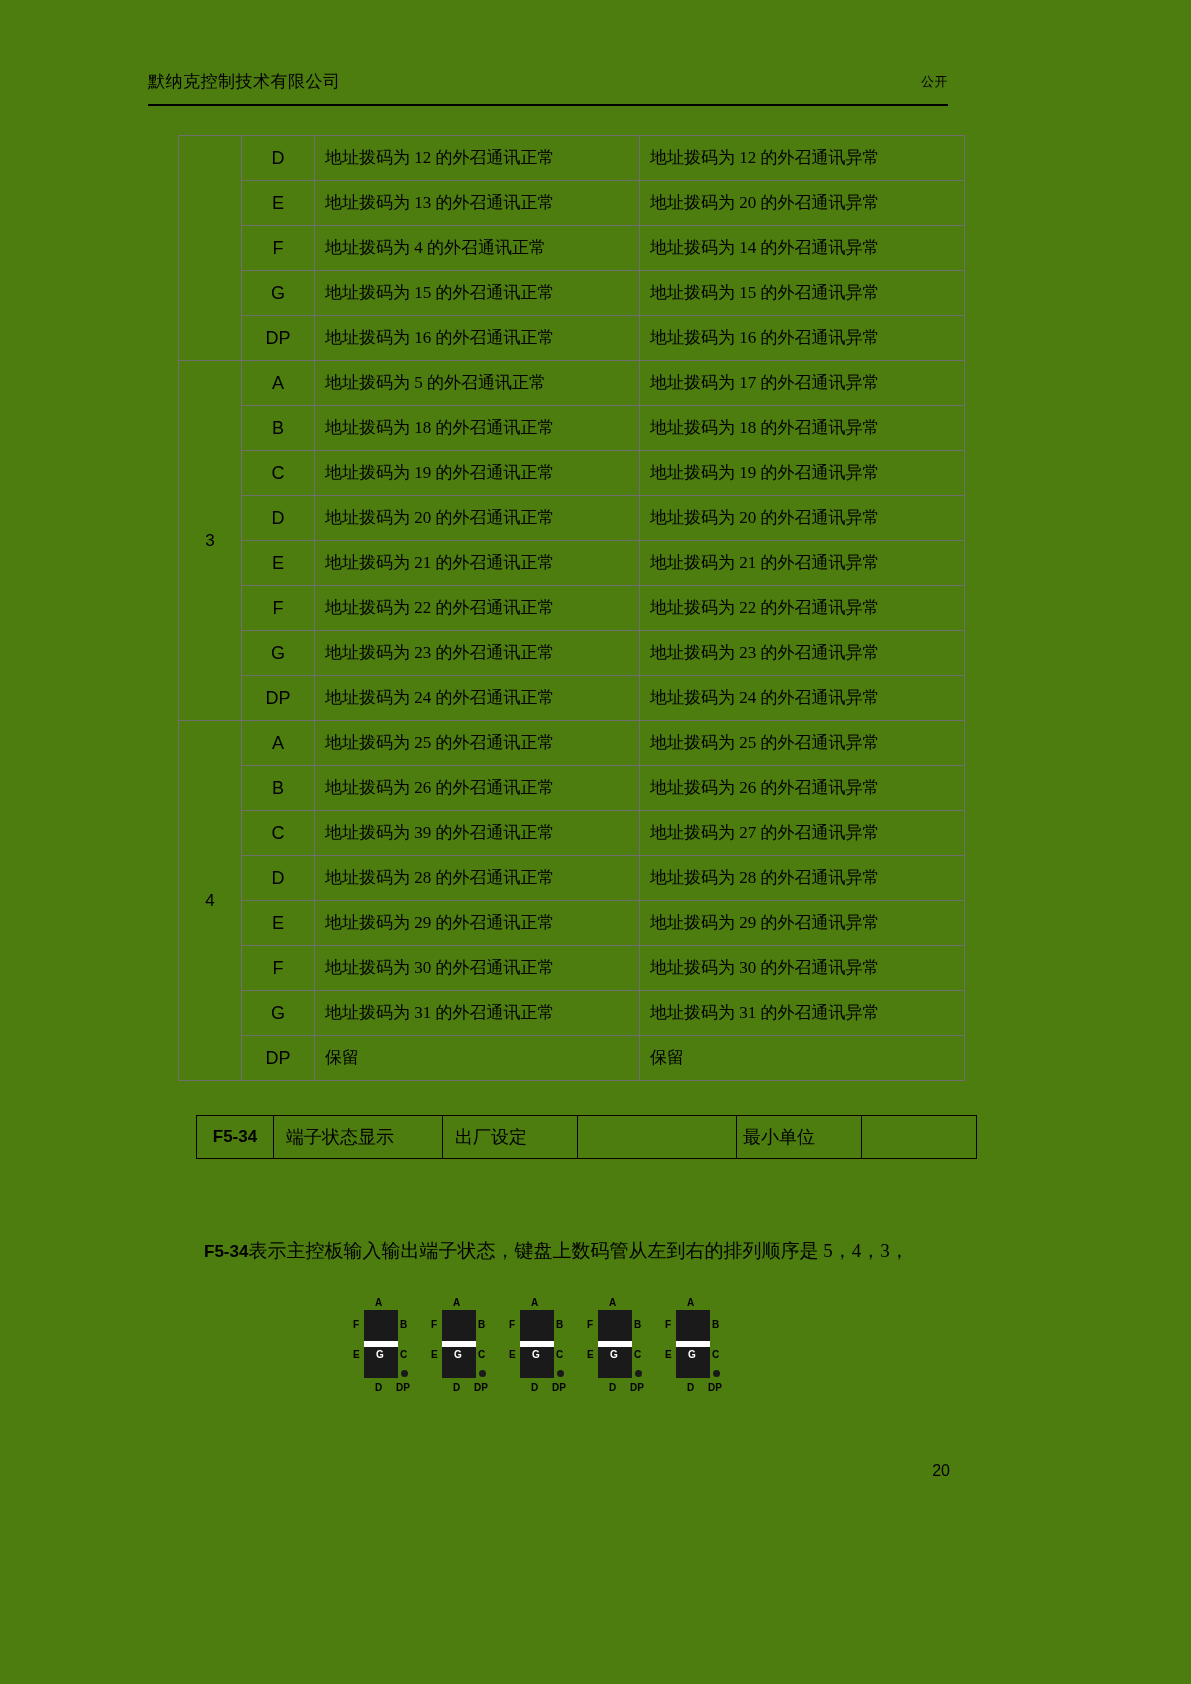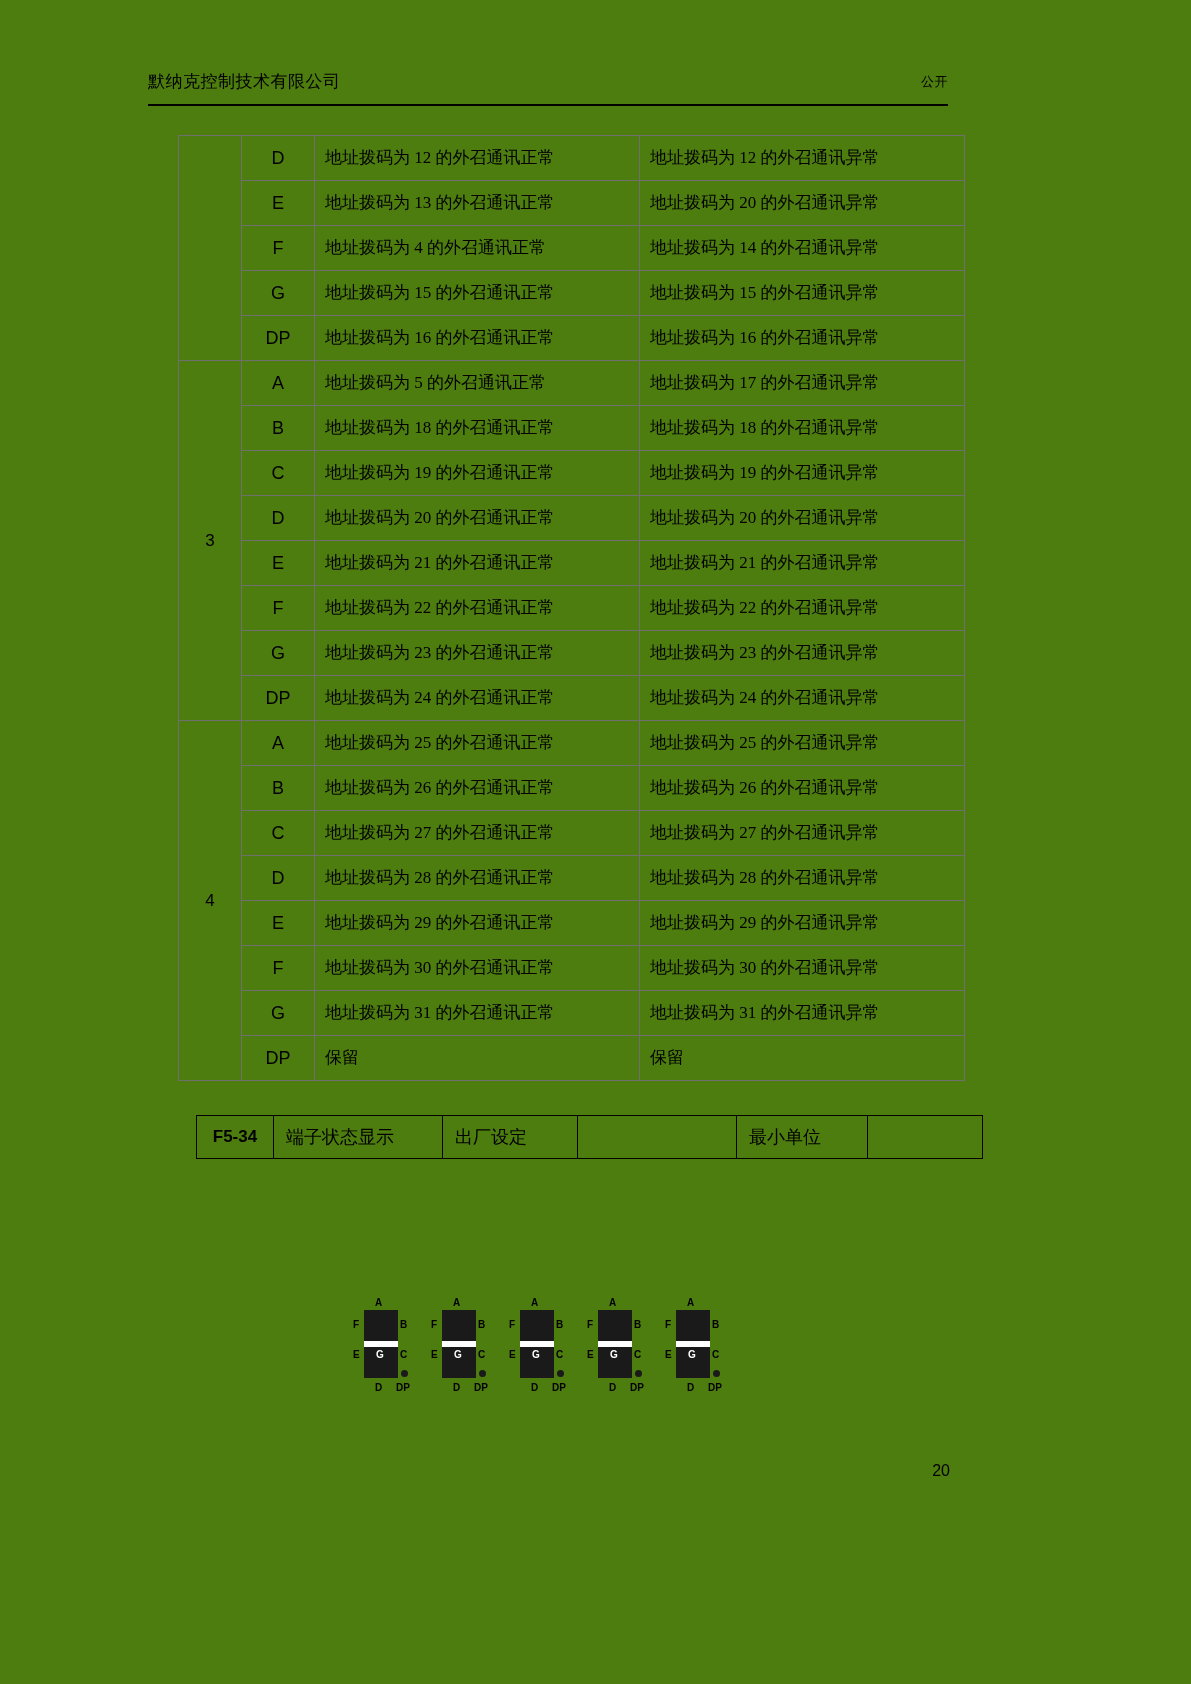--- a/index.html
+++ b/index.html
@@ -109,21 +109,21 @@
     width: 76px;
     text-align: center;
     padding: 0;
     font-family: "Liberation Sans", "DejaVu Sans", sans-serif;
     font-weight: bold;
     font-size: 17px;
   }
   .param-table td.c2 { width: 156px; }
   .param-table td.c3 { width: 122px; }
   .param-table td.c4 { width: 146px; }
-  .param-table td.c5 { width: 118px; }
+  .param-table td.c5 { width: 118px; padding-left: 6px; }
   .param-table td.c6 { width: 102px; }
 
   
   .para {
     position: absolute;
     left: 148px;
     width: 806px;
     font-size: 19px;
     line-height: 46px;
   }
@@ -291,21 +291,21 @@
           <td class="desc">地址拨码为 25 的外召通讯正常</td>
           <td class="desc">地址拨码为 25 的外召通讯异常</td>
         </tr>
         <tr>
           <td class="seg">B</td>
           <td class="desc">地址拨码为 26 的外召通讯正常</td>
           <td class="desc">地址拨码为 26 的外召通讯异常</td>
         </tr>
         <tr>
           <td class="seg">C</td>
-          <td class="desc">地址拨码为 27 的外召通讯正常</td>
+          <td class="desc">地址拨码为 39 的外召通讯正常</td>
           <td class="desc">地址拨码为 27 的外召通讯异常</td>
         </tr>
         <tr>
           <td class="seg">D</td>
           <td class="desc">地址拨码为 28 的外召通讯正常</td>
           <td class="desc">地址拨码为 28 的外召通讯异常</td>
         </tr>
         <tr>
           <td class="seg">E</td>
           <td class="desc">地址拨码为 29 的外召通讯正常</td>
@@ -335,20 +335,23 @@
         <td class="code">F5-34</td>
         <td class="c2">端子状态显示</td>
         <td class="c3">出厂设定</td>
         <td class="c4"></td>
         <td class="c5">最小单位</td>
         <td class="c6"></td>
       </tr>
     </tbody>
   </table>
 
+  <div class="para para1">
+    <span class="bold-code">F5-34</span><span>表示主控板输入输出端子状态，键盘上数码管从左到右的排列顺序是 5，4，3，</span>
+  </div>
 
   <div class="digits" id="digits">
       <div class="digit">
         <div class="segbody"></div>
         <div class="dp-dot"></div>
         <span class="lbl lbl-a">A</span>
         <span class="lbl lbl-b">B</span>
         <span class="lbl lbl-c">C</span>
         <span class="lbl lbl-d">D</span>
         <span class="lbl lbl-e">E</span>

